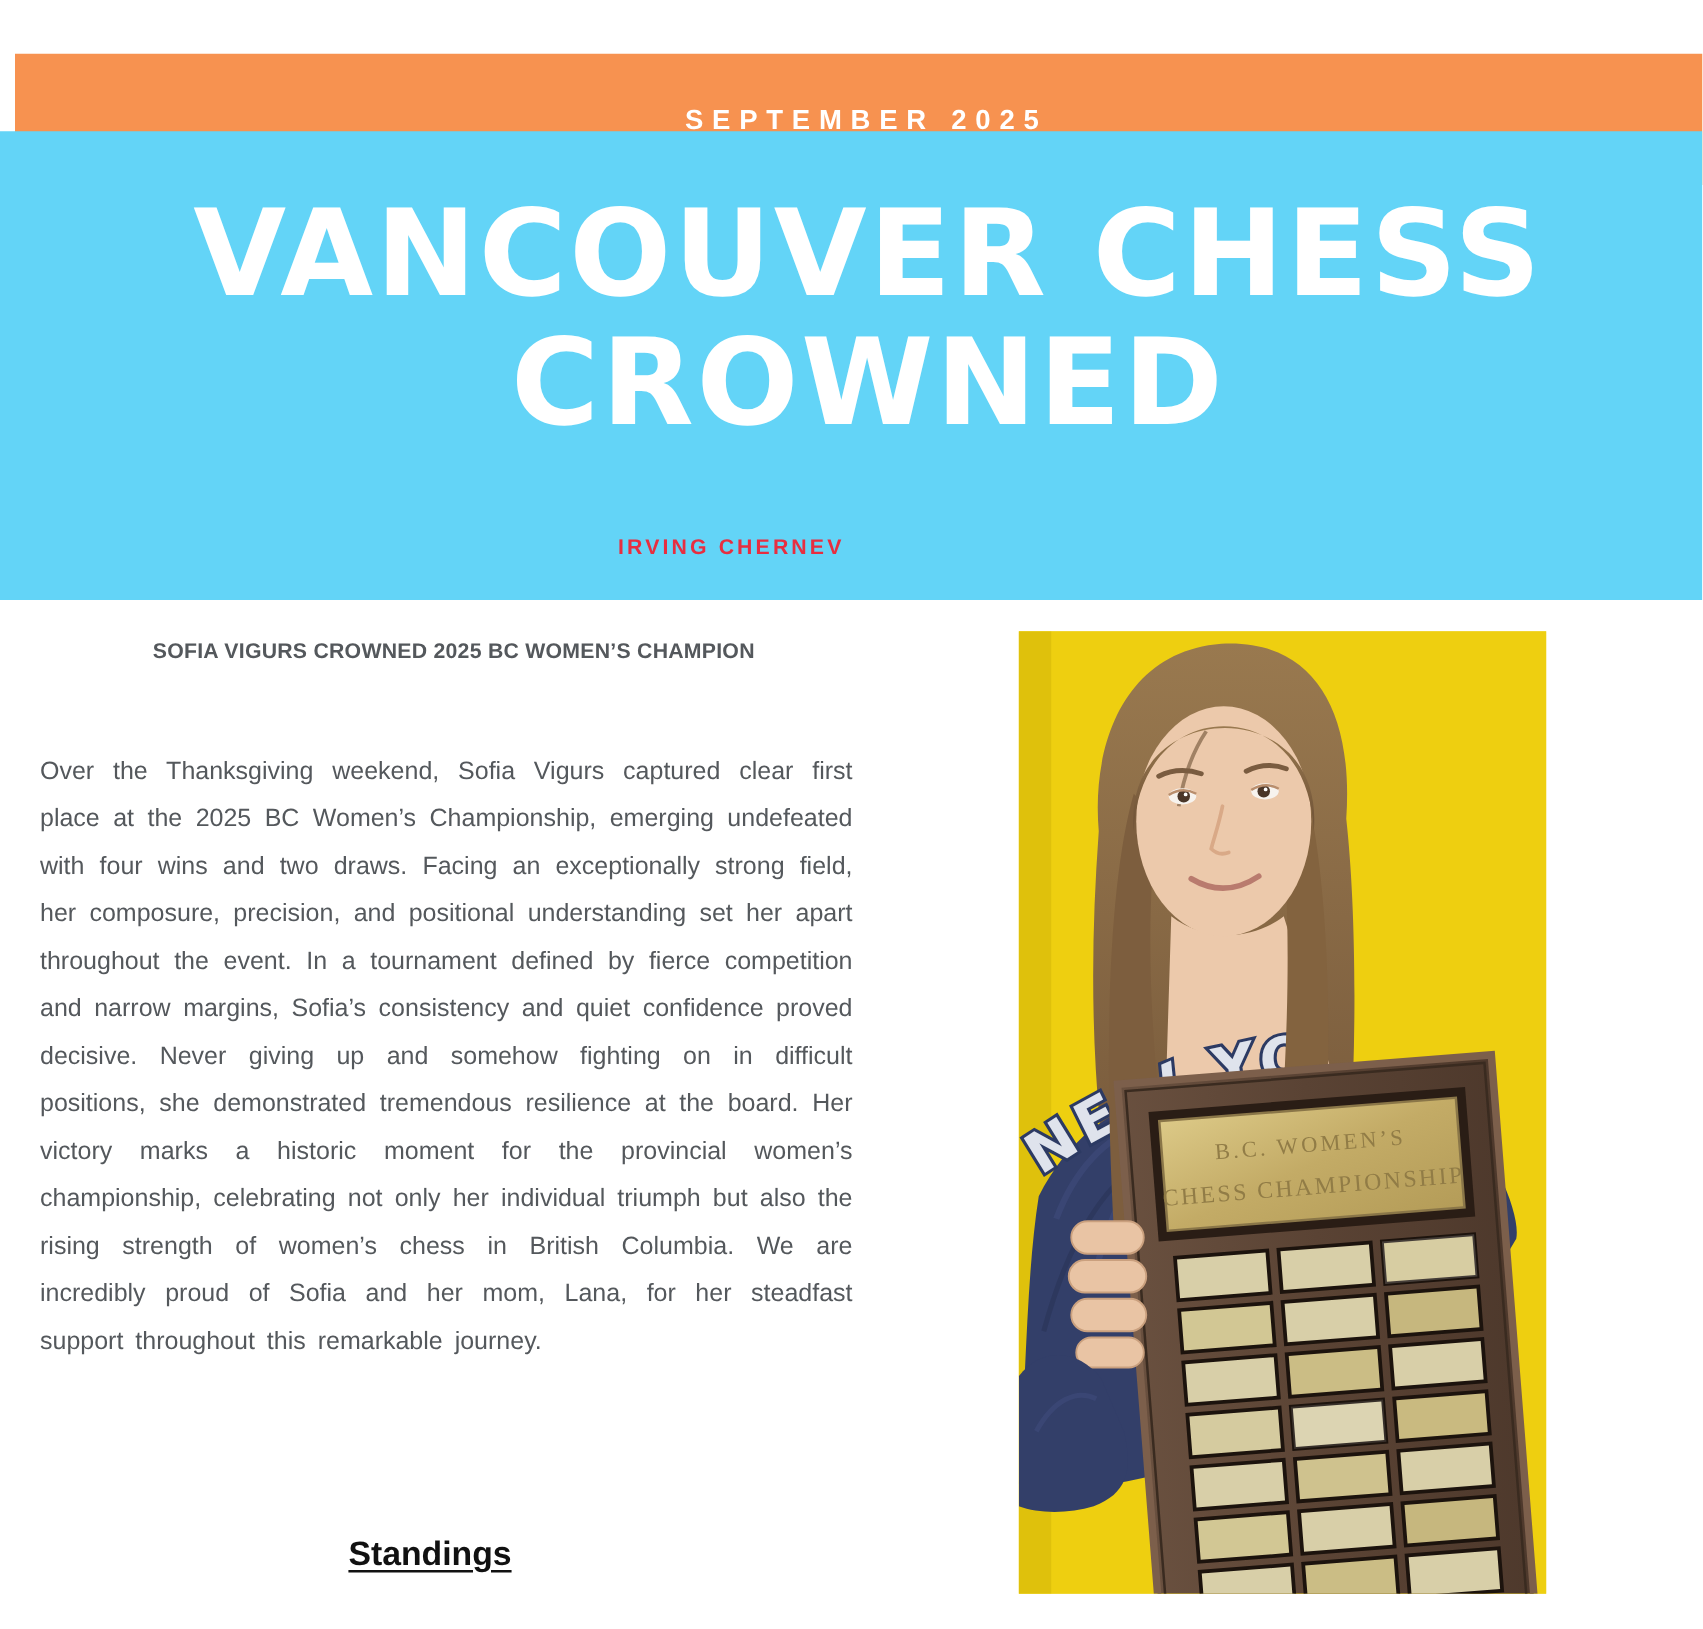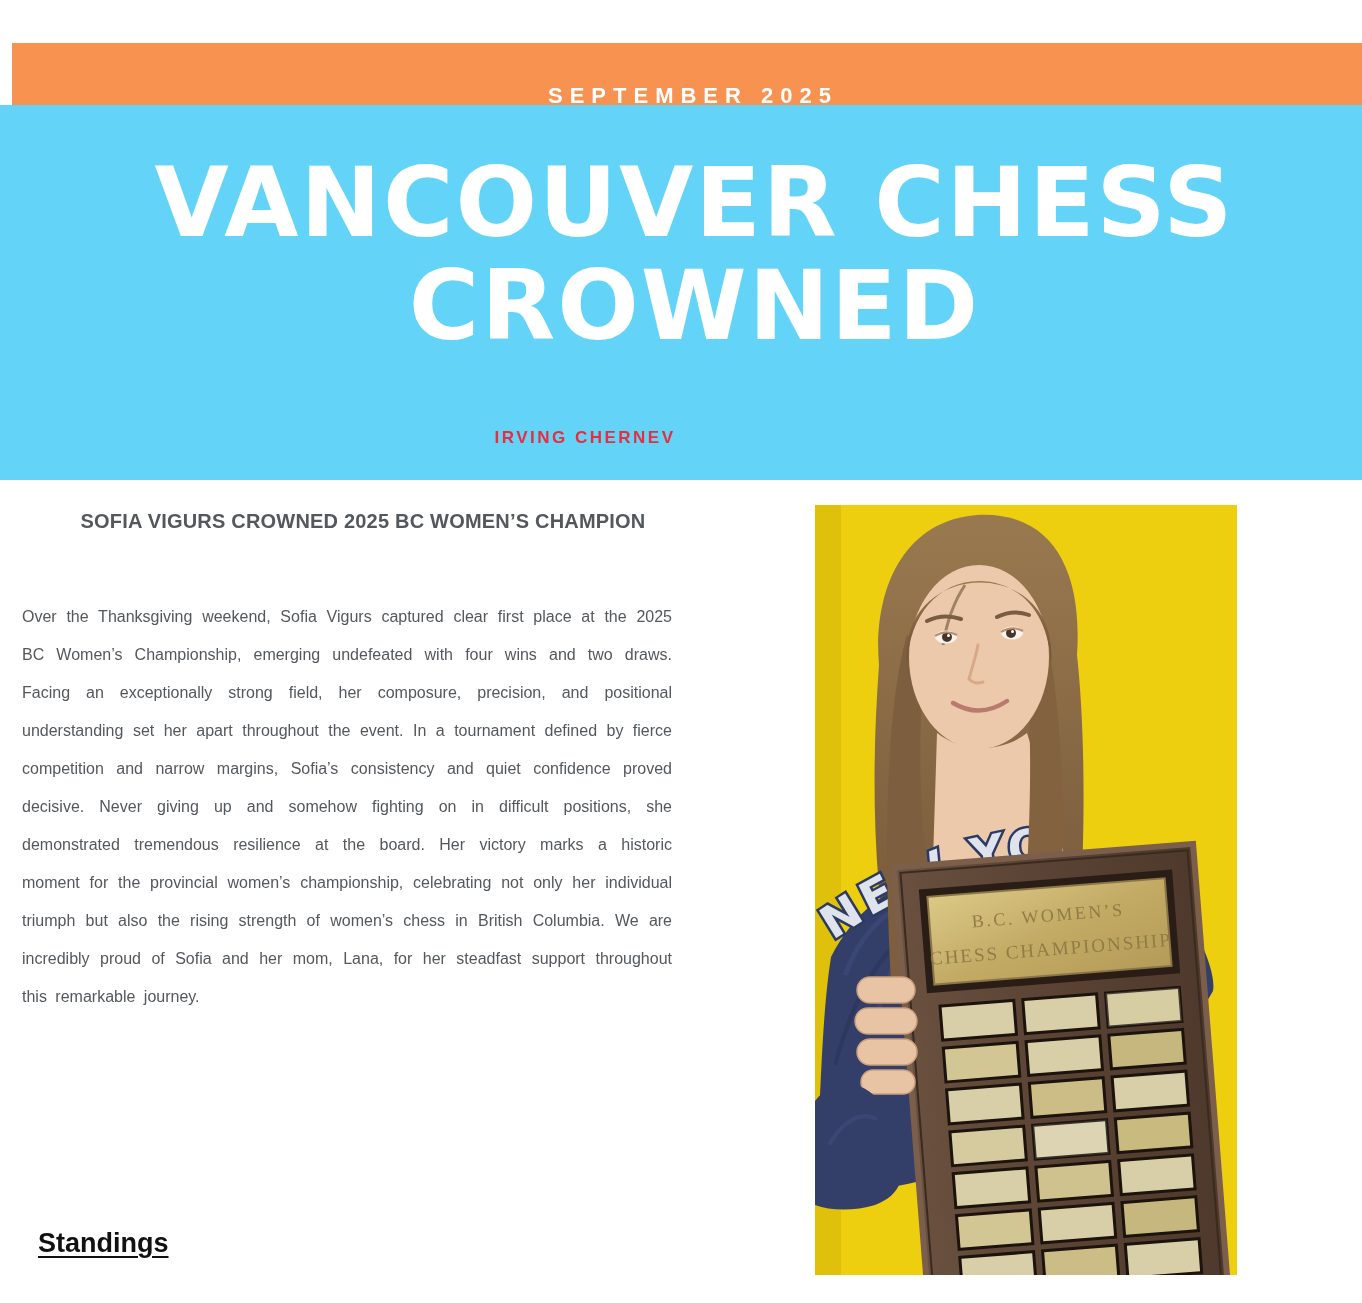--- a/index.html
+++ b/index.html
@@ -45,30 +45,30 @@
     font-size:17px;font-weight:700;letter-spacing:3.5px;
   }
   .quote-author{
     position:absolute;left:0;top:428px;width:1170px;text-align:center;
     color:var(--quote-author);
     font-size:17px;font-weight:700;letter-spacing:2.5px;
   }
   .article-heading{
     position:absolute;left:38px;top:506px;width:650px;
     text-align:center;color:var(--heading-text);
-    font-size:20px;font-weight:700;line-height:30px;letter-spacing:0.2px;
+    font-size:17px;font-weight:700;line-height:30px;letter-spacing:0.2px;
   }
   .article-body{
-    position:absolute;left:22px;top:598px;width:650px;
+    position:absolute;left:32px;top:598px;width:650px;
     color:var(--body-text);
-    font-size:16px;line-height:38px;
+    font-size:20px;line-height:38px;
     text-align:justify;word-spacing:4px;
   }
   .standings-wrap{
-    position:absolute;left:38px;top:1228px;width:612px;
+    position:absolute;left:38px;top:1228px;width:612px;text-align:center;
   }
   .standings-link{
     color:var(--link-text);font-size:27px;font-weight:700;
     text-decoration:underline;text-underline-offset:4px;cursor:pointer;
   }
   .photo{
     position:absolute;left:815px;top:505px;width:422px;height:770px;
     background:var(--photo-background);
     overflow:hidden;
   }

